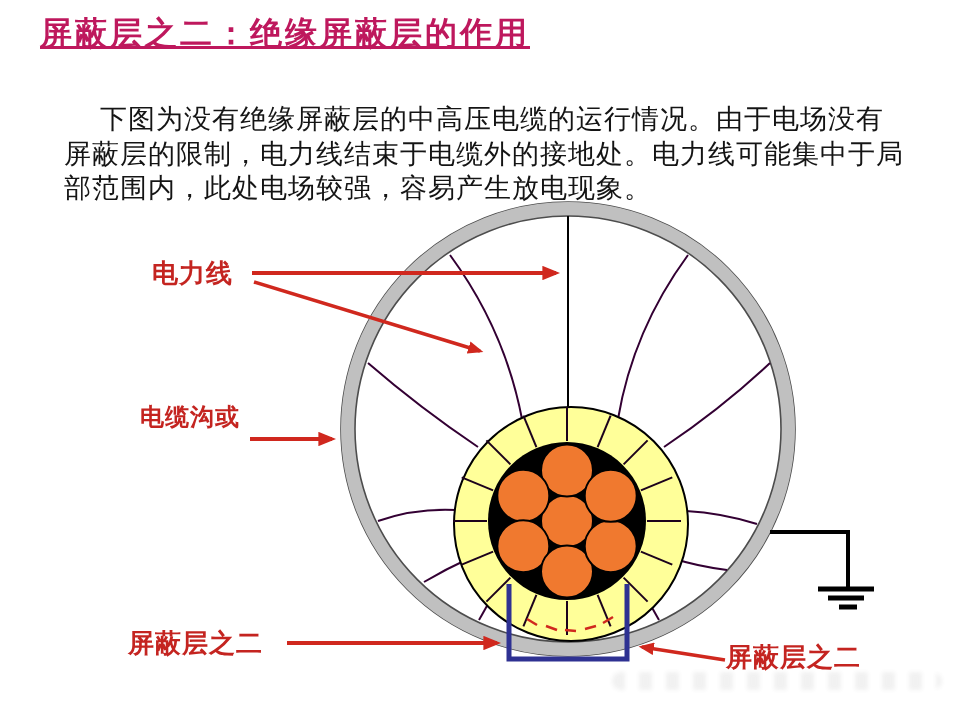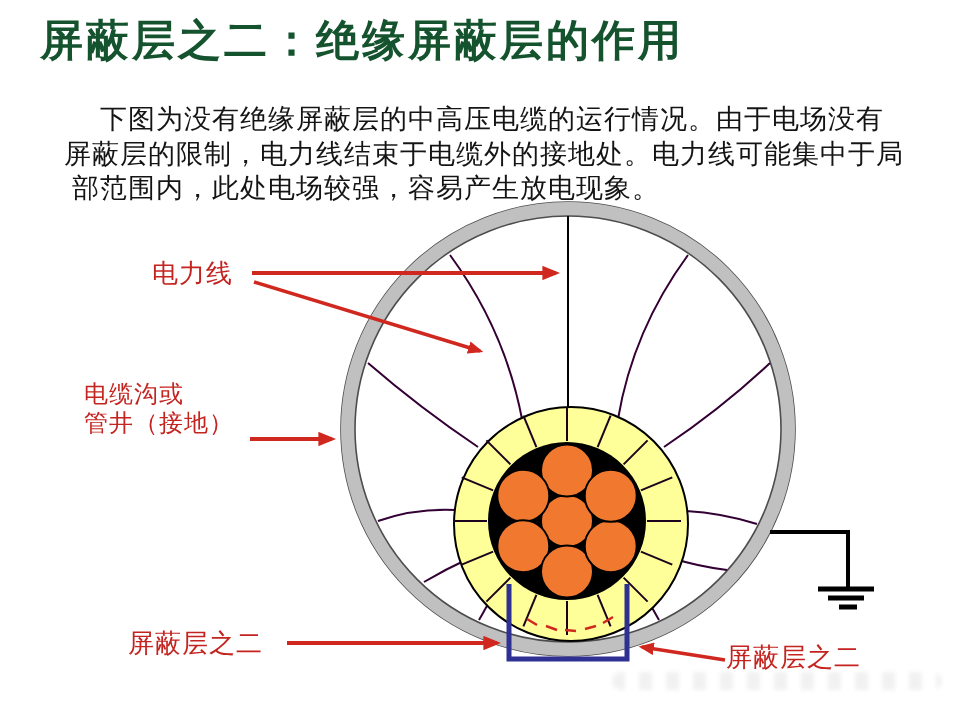--- a/index.html
+++ b/index.html
@@ -5,36 +5,36 @@
   html,body{margin:0;padding:0;}
   body{
     width:960px;height:720px;position:relative;overflow:hidden;
     background:#ffffff;
     font-family:"DejaVu Serif","Liberation Serif",serif;
   }
   .abs{position:absolute;}
   
   .slide-title{
     left:40px;top:12px;width:900px;
-    font-size:43px;font-weight:bold;color:#14532d;
-    letter-spacing:3px;white-space:nowrap;
+    font-size:32px;font-weight:bold;color:#be185d;
+    letter-spacing:3px;white-space:nowrap;text-decoration:underline;
   }
   .body-line{
     font-size:27px;color:#141414;letter-spacing:1px;white-space:nowrap;
   }
   .body-line.l1{left:100px;top:101px;}
   .body-line.l2{left:64px;top:136px;font-family:Liberation Mono, monospace;}
-  .body-line.l3{left:72px;top:170px;}
+  .body-line.l3{left:64px;top:170px;}
   
   .red-label{
-    color:var(--label-red,#C42420);font-weight:normal;white-space:nowrap;
+    color:var(--label-red,#C42420);font-weight:bold;white-space:nowrap;
     font-size:26px;letter-spacing:1px;
   }
   .lbl-field-lines{left:152px;top:256px;}
-  .lbl-duct{left:84px;top:380px;width:156px;text-align:left;font-size:24px;line-height:29px;}
+  .lbl-duct{left:84px;top:402px;width:156px;text-align:right;font-size:24px;line-height:29px;}
   .lbl-concentration{left:128px;top:626px;}
   .lbl-discharge{left:726px;top:640px;}
   
   .ring-fill{fill:none;stroke:var(--ring-gray,#C0C0C0);stroke-width:14;}
   .ring-edge{fill:none;stroke:var(--ring-outline,#4d4d4d);stroke-width:1.6;}
   .fl{fill:none;stroke:var(--field-line-purple,#330033);stroke-width:2;}
   .fl-center{fill:none;stroke:#000;stroke-width:2;}
   .spoke{stroke:#1c021c;stroke-width:2;}
   .insulation{fill:var(--insulation-yellow,#FFFF99);stroke:#000;stroke-width:2;}
   .screen{fill:var(--screen-black,#000);}
@@ -58,21 +58,20 @@
 <div class="abs slide-title">屏蔽层之二：绝缘屏蔽层的作用</div>
 
 <div class="abs body-line l1">下图为没有绝缘屏蔽层的中高压电缆的运行情况。由于电场没有</div>
 <div class="abs body-line l2">屏蔽层的限制，电力线结束于电缆外的接地处。电力线可能集中于局</div>
 <div class="abs body-line l3">部范围内，此处电场较强，容易产生放电现象。</div>
 
 <div class="abs red-label lbl-field-lines">电力线</div>
 
 <div class="abs red-label lbl-duct">
   <div>电缆沟或</div>
-  <div>管井（接地）</div>
 </div>
 
 <div class="abs red-label lbl-concentration">屏蔽层之二</div>
 
 <div class="abs red-label lbl-discharge">屏蔽层之二</div>
 
 <div class="abs watermark"></div>
 
 <svg class="abs" style="left:0;top:0" width="960" height="720" viewBox="0 0 960 720">
   <defs>

